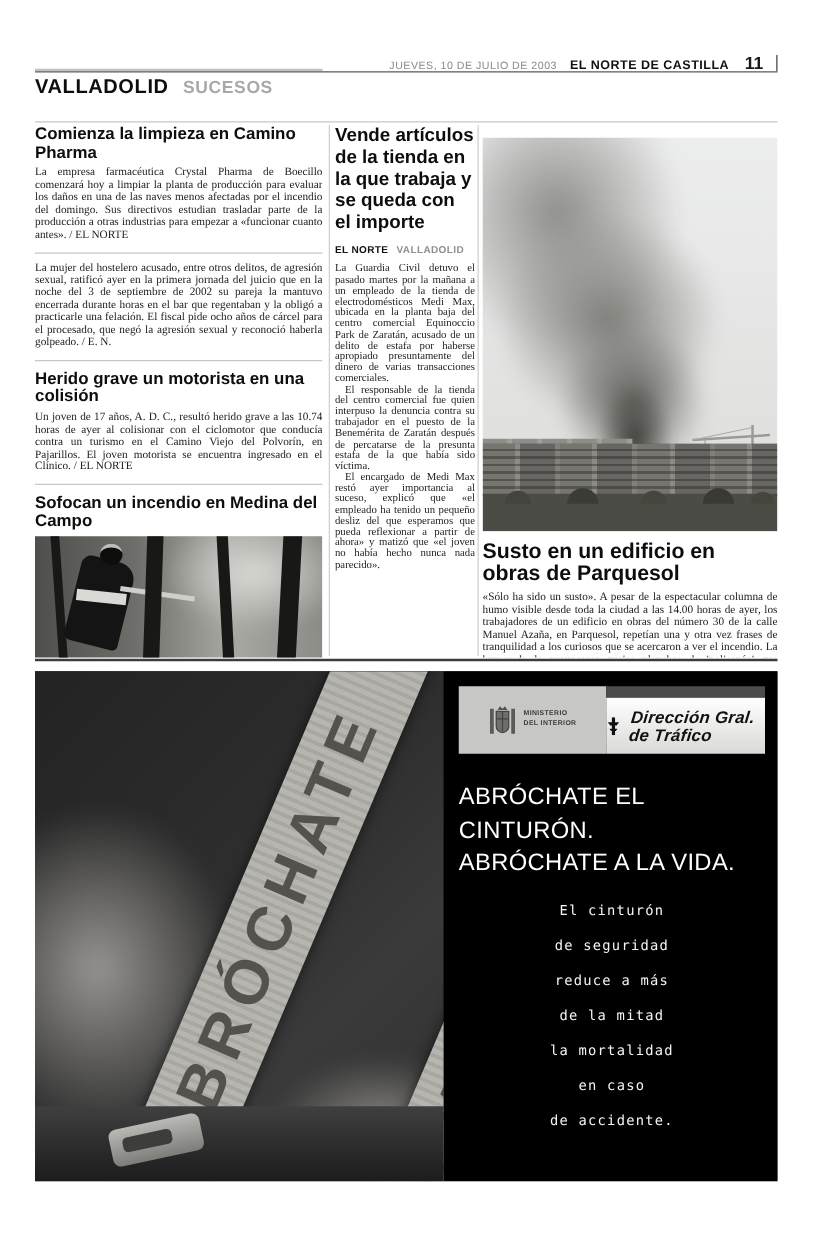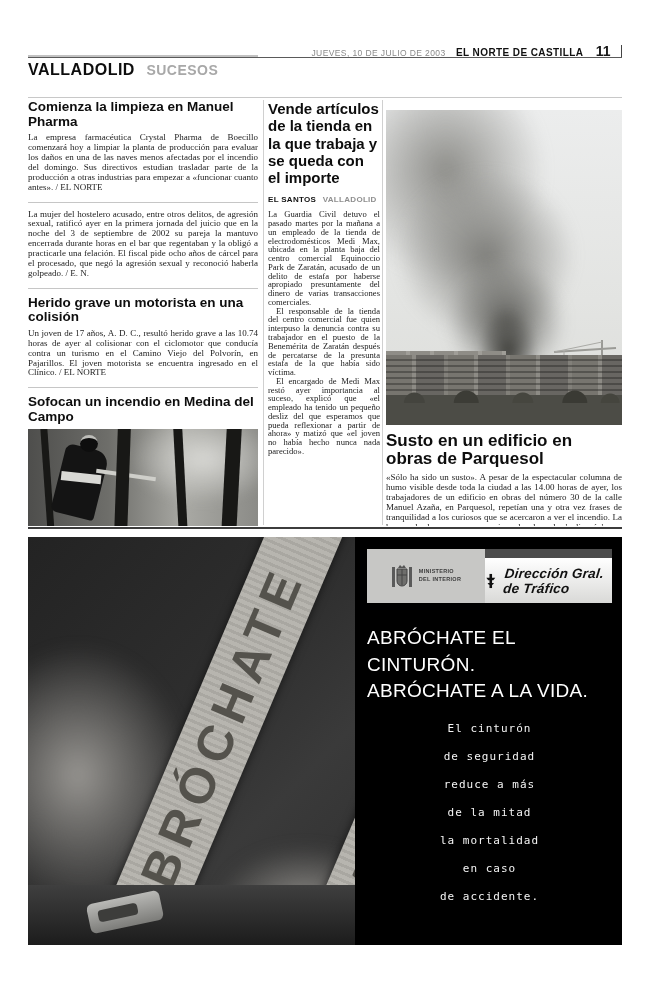--- a/index.html
+++ b/index.html
@@ -127,21 +127,21 @@
   <div class="section">
     <span class="sec1">VALLADOLID</span>
     <span class="sec2">SUCESOS</span>
   </div>
   <div class="rule-section"></div>
   <div class="vr vr1"></div>
   <div class="vr vr2"></div>
 
   <div class="col-left">
     <div class="article">
-      <h2 class="headline">Comienza la limpieza en Manuel Pharma</h2>
+      <h2 class="headline">Comienza la limpieza en Camino Pharma</h2>
       <p class="body-serif">La empresa farmacéutica Crystal Pharma de Boecillo comenzará hoy a limpiar la planta de producción para evaluar los daños en una de las naves menos afectadas por el incendio del domingo. Sus directivos estudian trasladar parte de la producción a otras industrias para empezar a «funcionar cuanto antes». / EL NORTE</p>
     </div>
     <div class="article">
       <p class="body-serif">La mujer del hostelero acusado, entre otros delitos, de agresión sexual, ratificó ayer en la primera jornada del juicio que en la noche del 3 de septiembre de 2002 su pareja la mantuvo encerrada durante horas en el bar que regentaban y la obligó a practicarle una felación. El fiscal pide ocho años de cárcel para el procesado, que negó la agresión sexual y reconoció haberla golpeado. / E. N.</p>
     </div>
     <div class="article">
       <h2 class="headline">Herido grave un motorista en una colisión</h2>
       <p class="body-serif">Un joven de 17 años, A. D. C., resultó herido grave a las 10.74 horas de ayer al colisionar con el ciclomotor que conducía contra un turismo en el Camino Viejo del Polvorín, en Pajarillos. El joven motorista se encuentra ingresado en el Clínico. / EL NORTE</p>
     </div>
     <div class="article">
@@ -157,21 +157,21 @@
         <div class="fp-tree fp-t3"></div>
 
       </div>
 
     </div>
   </div>
 
   <div class="col-center">
     <h1 class="c-head">Vende artículos de la tienda en la que trabaja y se queda con el importe</h1>
     <p class="byline">
-      <span class="b1">EL SANTOS</span>
+      <span class="b1">EL NORTE</span>
       <span class="b2">VALLADOLID</span>
     </p>
     <div class="c-body">
       <p>La Guardia Civil detuvo el pasado martes por la mañana a un empleado de la tienda de electrodomésticos Medi Max, ubicada en la planta baja del centro comercial Equinoccio Park de Zaratán, acusado de un delito de estafa por haberse apropiado presuntamente del dinero de varias transacciones comerciales.</p>
       <p>El responsable de la tienda del centro comercial fue quien interpuso la denuncia contra su trabajador en el puesto de la Benemérita de Zaratán después de percatarse de la presunta estafa de la que había sido víctima.</p>
       <p>El encargado de Medi Max restó ayer importancia al suceso, explicó que «el empleado ha tenido un pequeño desliz del que esperamos que pueda reflexionar a partir de ahora» y matizó que «el joven no había hecho nunca nada parecido».</p>
     </div>
   </div>
 
   <div class="col-right">

